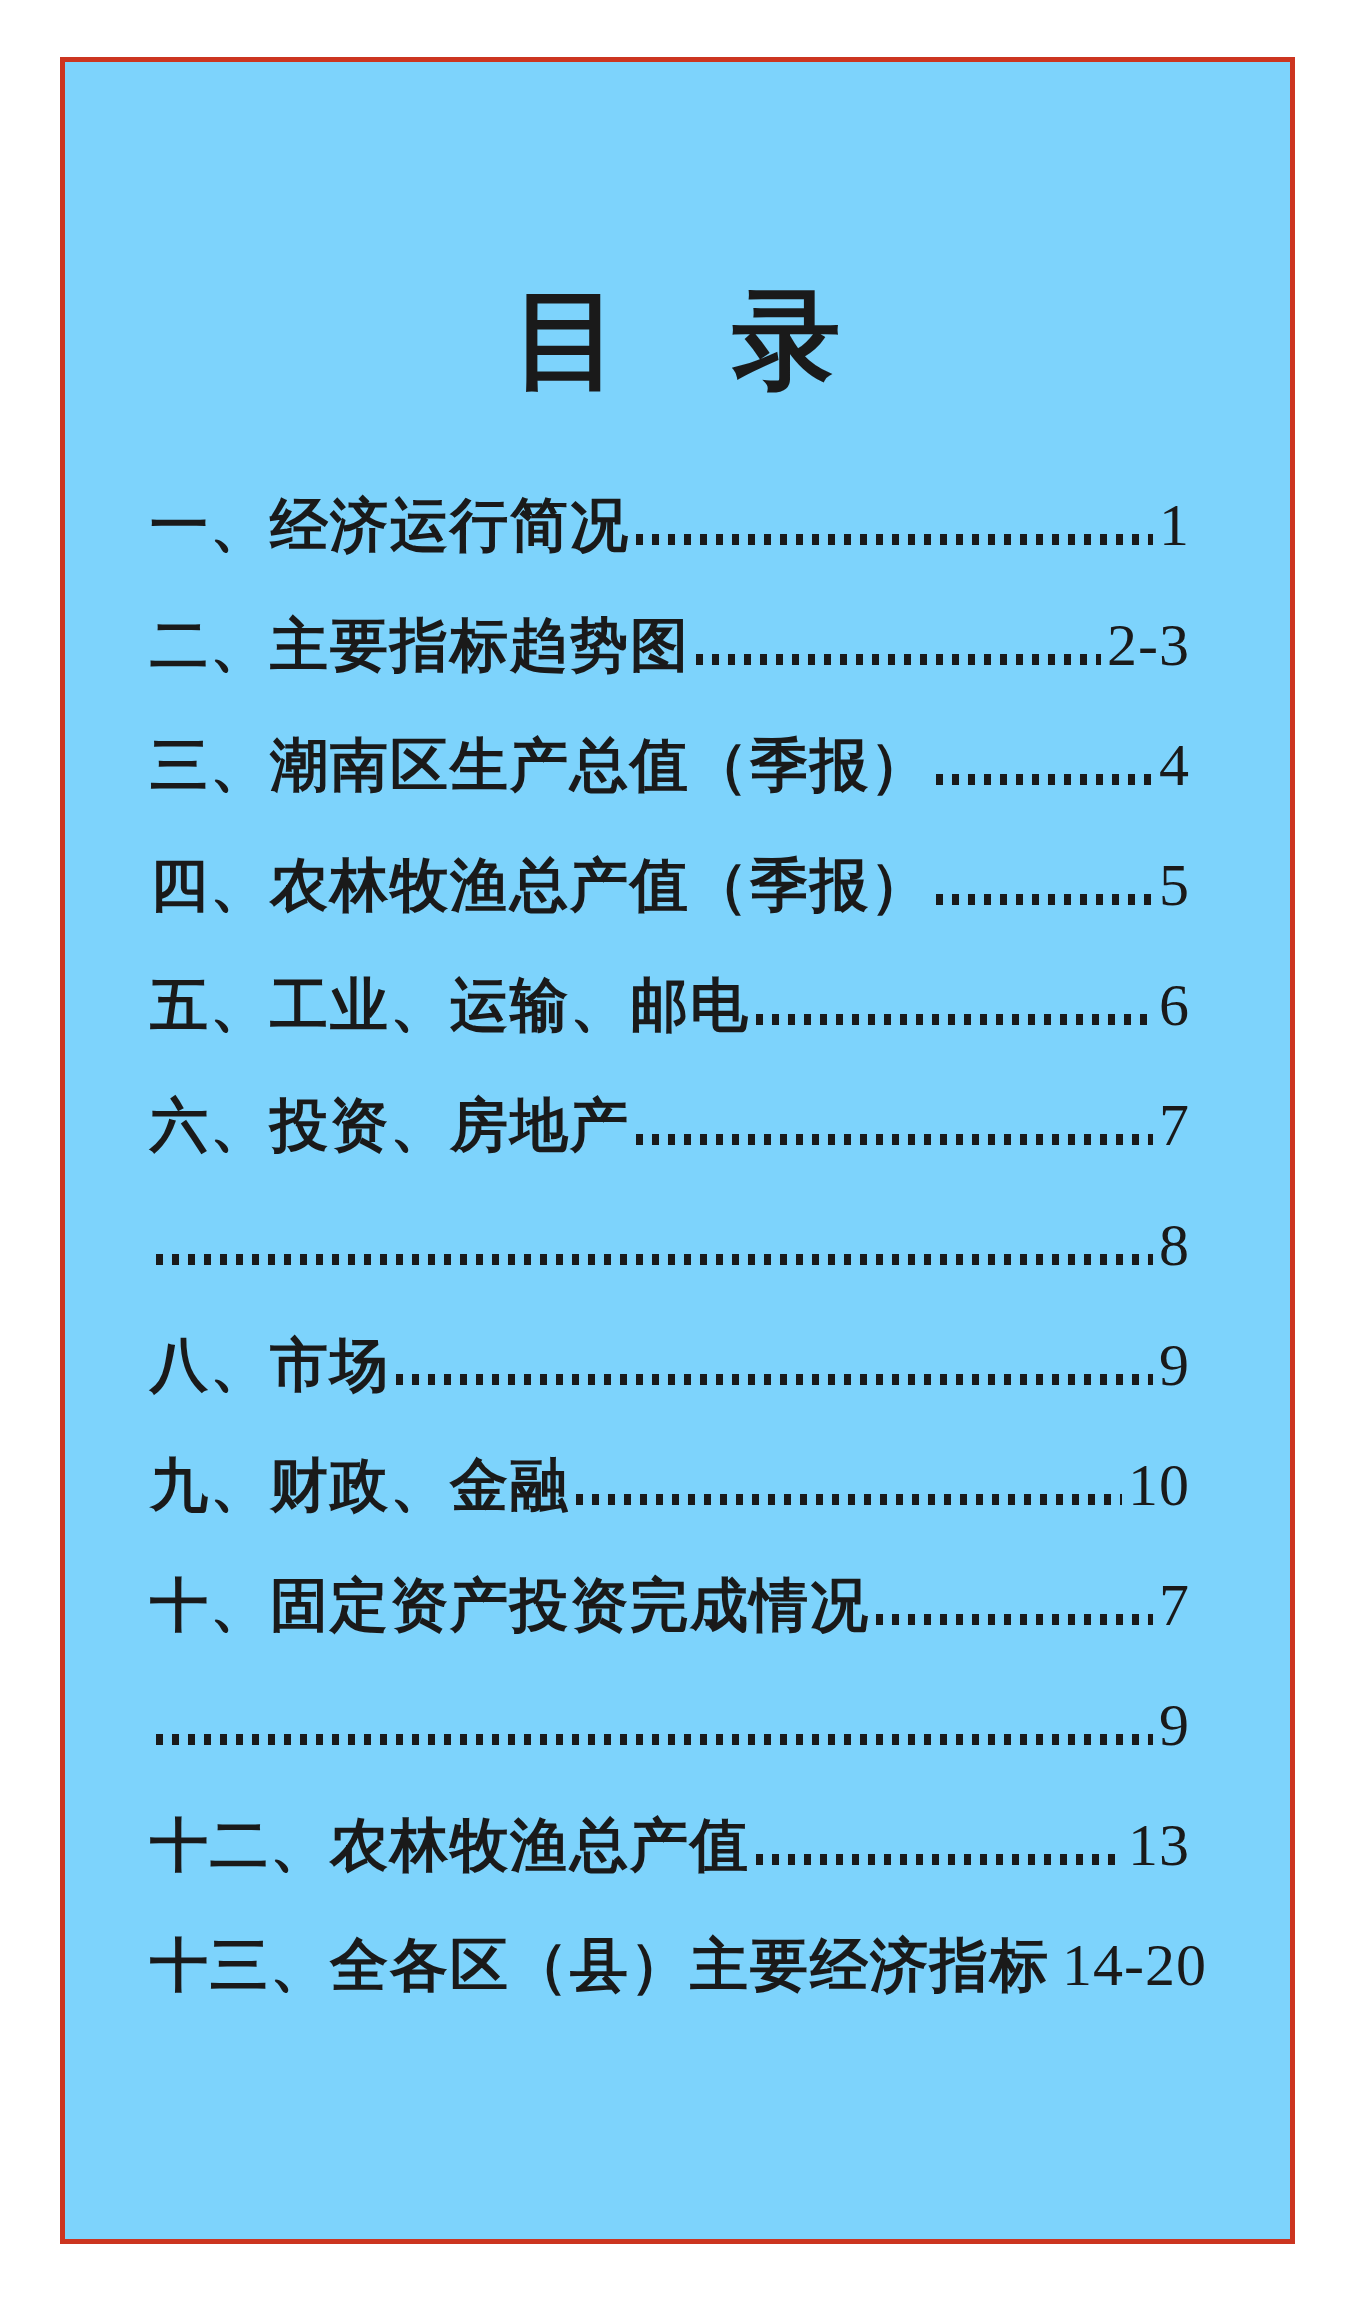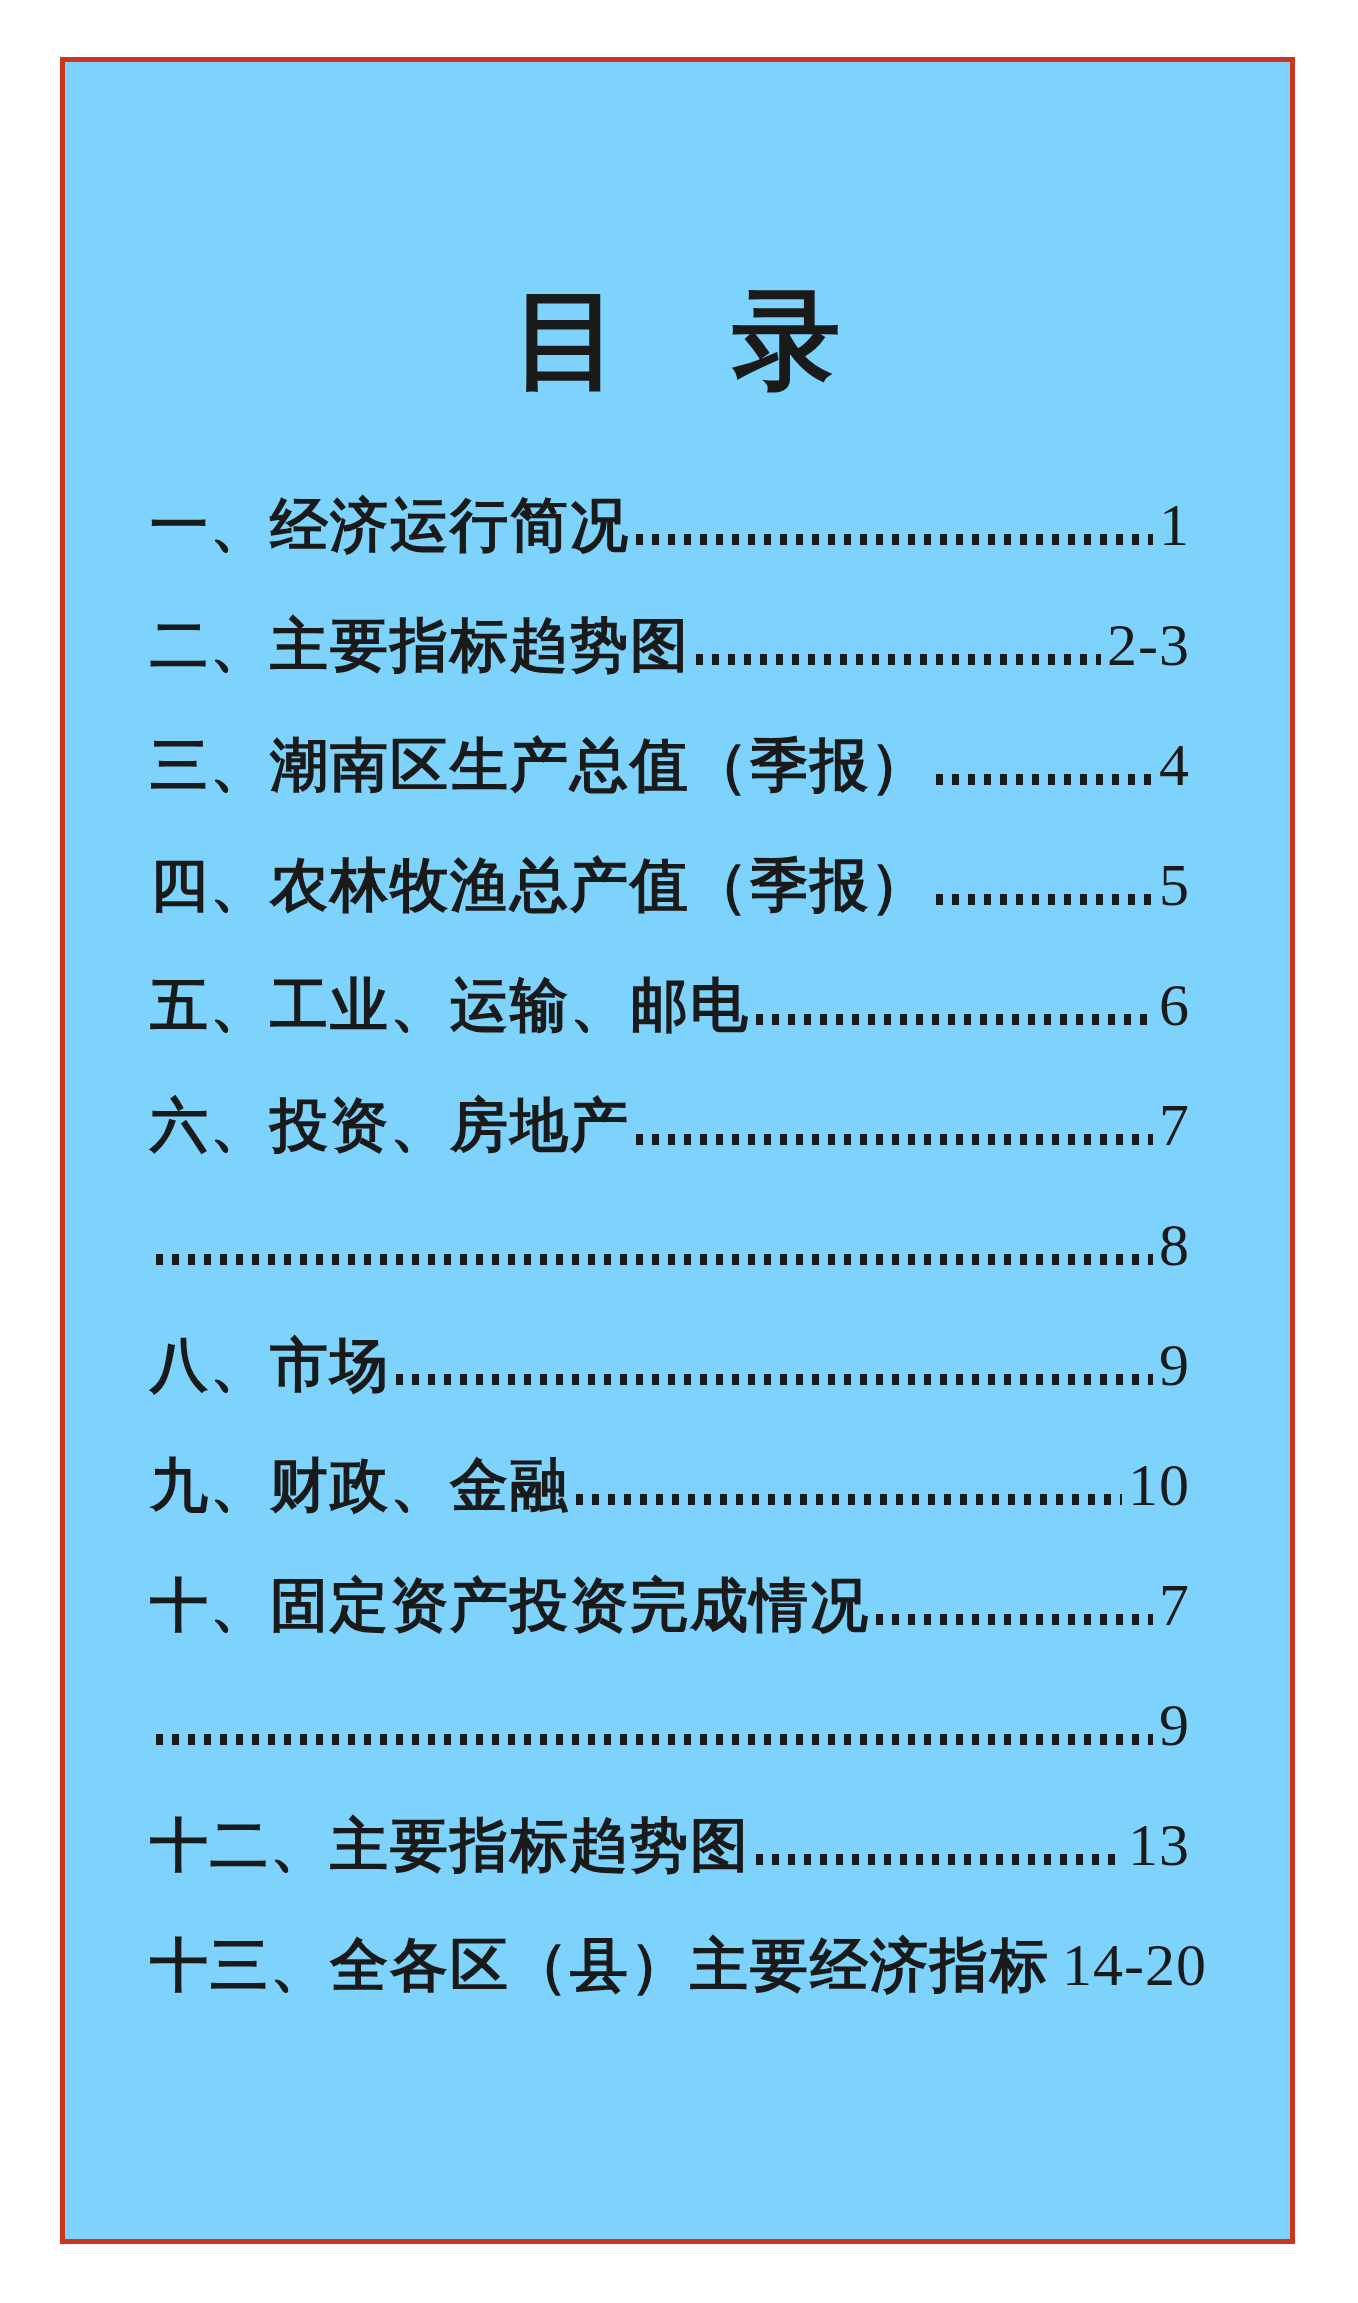--- a/index.html
+++ b/index.html
@@ -125,21 +125,21 @@
     <span class="leader"></span>
     <span class="num">7</span>
   </div>
 
   <div class="row">
     <span class="leader"></span>
     <span class="num">9</span>
   </div>
 
   <div class="row">
-    <span class="label">十二、主要指标趋势图</span>
+    <span class="label">十二、农林牧渔总产值</span>
     <span class="leader"></span>
     <span class="num">13</span>
   </div>
 
   <div class="row">
     <span class="label">十三、全各区（县）主要经济指标</span>
     <span class="leader"></span>
     <span class="num">14-20</span>
   </div>
 </div>

